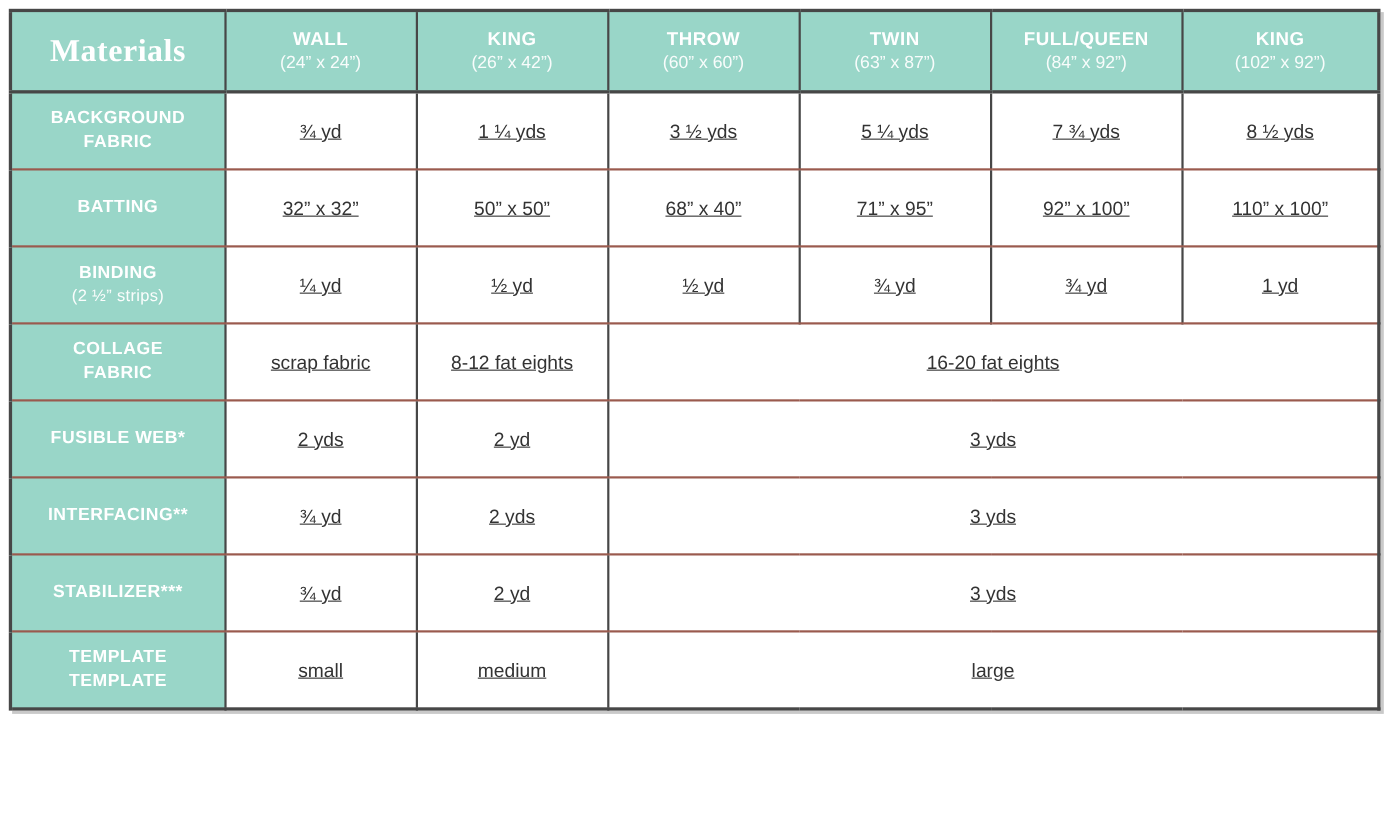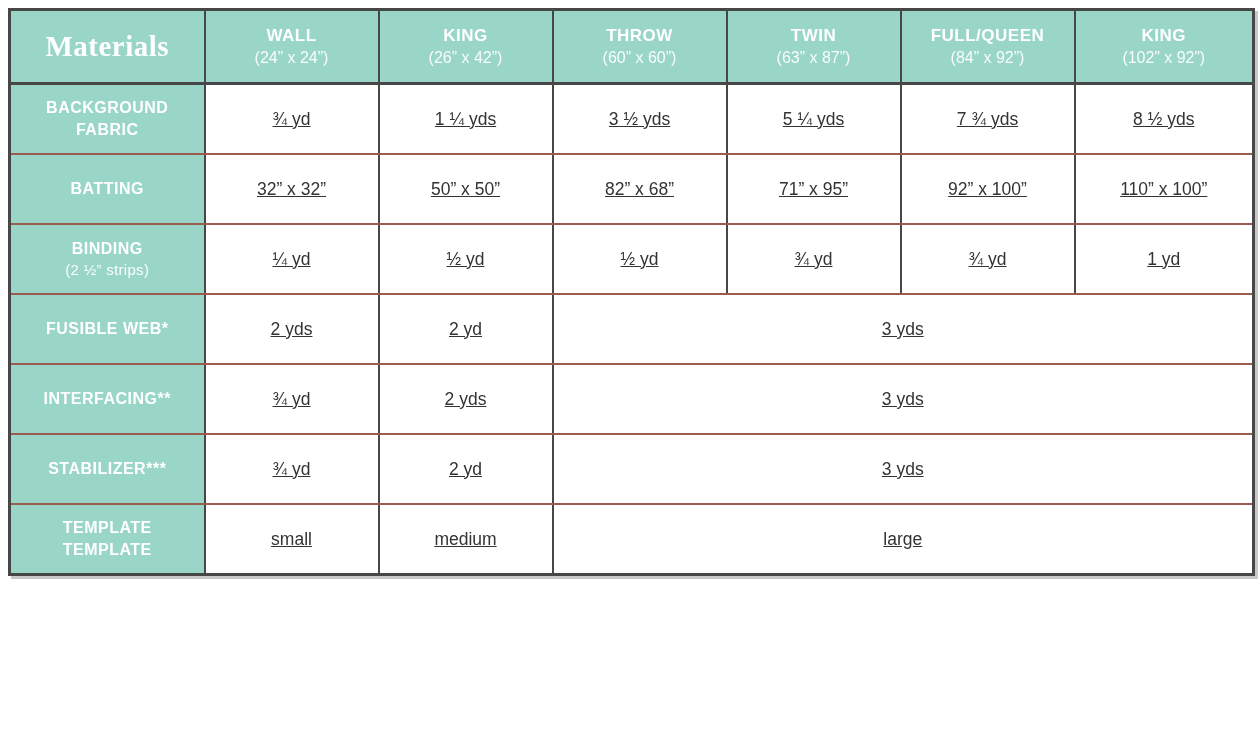--- a/index.html
+++ b/index.html
@@ -153,35 +153,41 @@
           <td>1 ¼ yds</td>
           <td>3 ½ yds</td>
           <td>5 ¼ yds</td>
           <td>7 ¾ yds</td>
           <td>8 ½ yds</td>
         </tr>
         <tr>
           <th class="row-label"><span>BATTING</span></th>
           <td>32” x 32”</td>
           <td>50” x 50”</td>
-          <td>82” x 68”</td>
+          <td>68” x 40”</td>
           <td>71” x 95”</td>
           <td>92” x 100”</td>
           <td>110” x 100”</td>
         </tr>
         <tr>
           <th class="row-label"><span>BINDING</span><span class="row-sublabel">(2 ½” strips)</span></th>
           <td>¼ yd</td>
           <td>½ yd</td>
           <td>½ yd</td>
           <td>¾ yd</td>
           <td>¾ yd</td>
           <td>1 yd</td>
         </tr>
         <tr>
+          <th class="row-label"><span>COLLAGE</span><br><span>FABRIC</span></th>
+          <td>scrap fabric</td>
+          <td>8-12 fat eights</td>
+          <td colspan="4">16-20 fat eights</td>
+        </tr>
+        <tr>
           <th class="row-label"><span>FUSIBLE WEB*</span></th>
           <td>2 yds</td>
           <td>2 yd</td>
           <td colspan="4">3 yds</td>
         </tr>
         <tr>
           <th class="row-label"><span>INTERFACING**</span></th>
           <td>¾ yd</td>
           <td>2 yds</td>
           <td colspan="4">3 yds</td>

